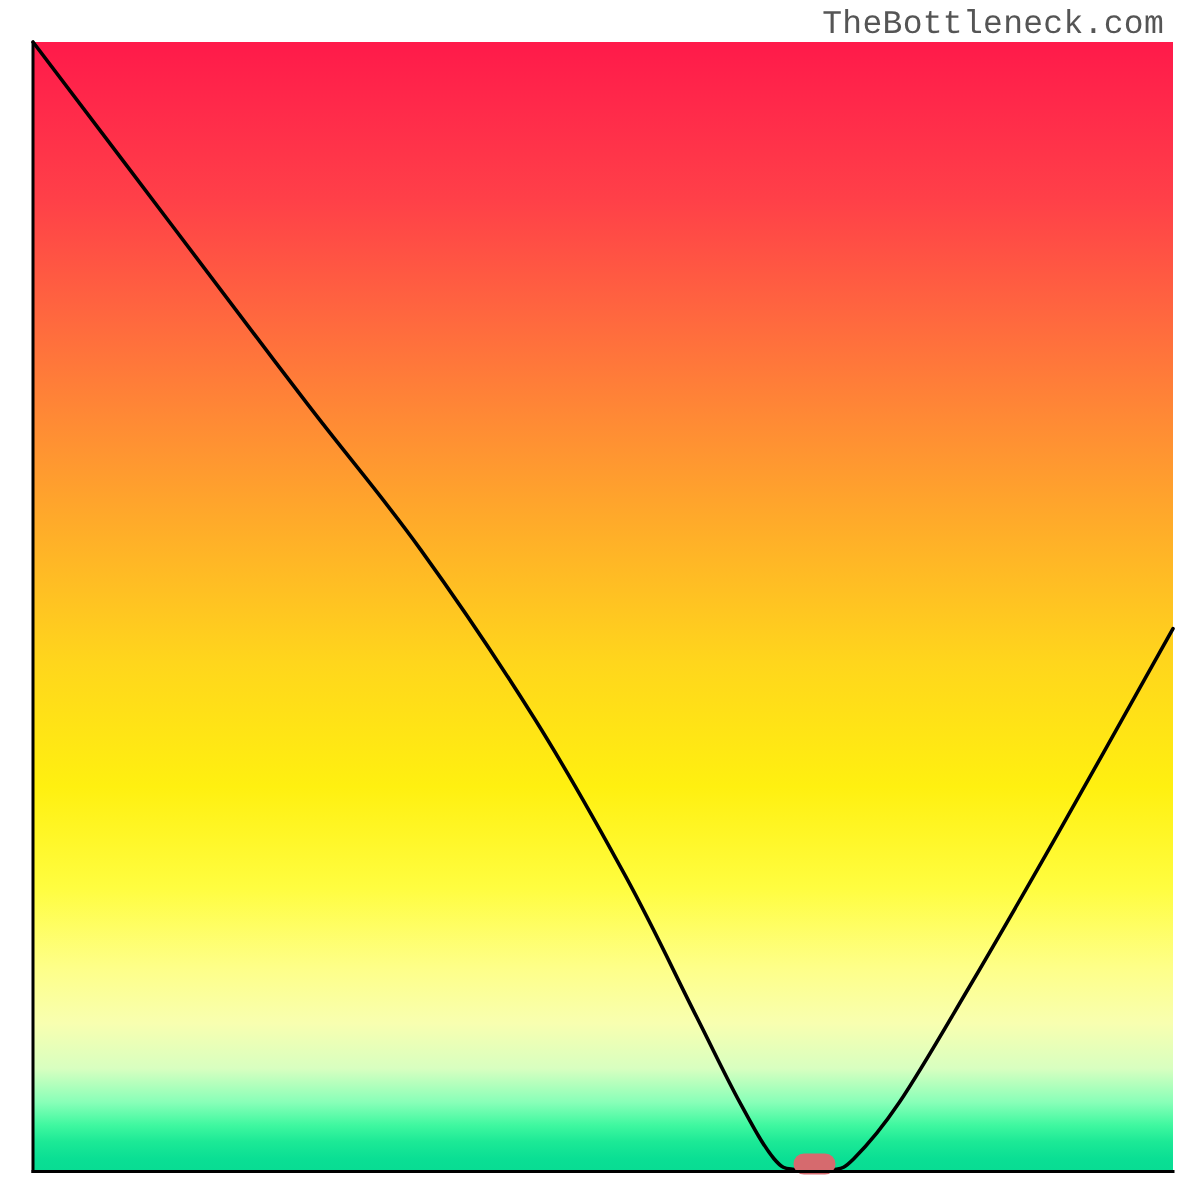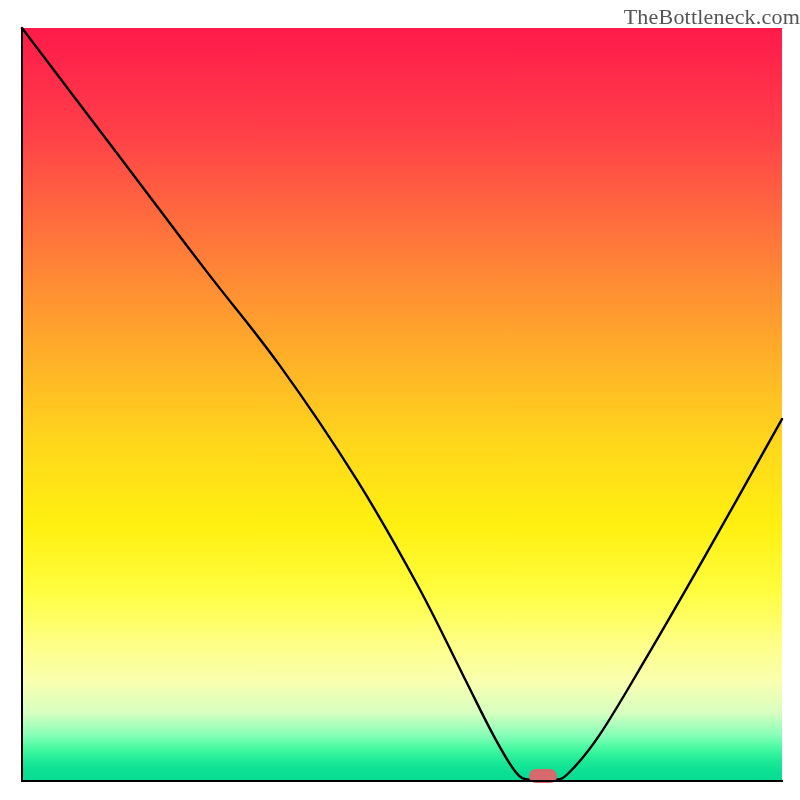--- a/index.html
+++ b/index.html
@@ -5,22 +5,22 @@
   * { margin: 0; padding: 0; box-sizing: border-box; }
   html, body { width: 800px; height: 800px; overflow: hidden; background: #fff; }
   .chart-container {
     position: relative;
     width: 800px;
     height: 800px;
   }
   .watermark {
     position: absolute;
     top: 4px;
-    right: 0;
-    font-family: Liberation Serif, serif;
+    right: 24px;
+    font-family: Liberation Mono, monospace;
     font-size: 22px;
     color: #555;
     font-weight: 400;
     letter-spacing: 0.2px;
     z-index: 10;
     text-align: right;
   }
   .plot-area {
     position: absolute;
     left: 22px;

